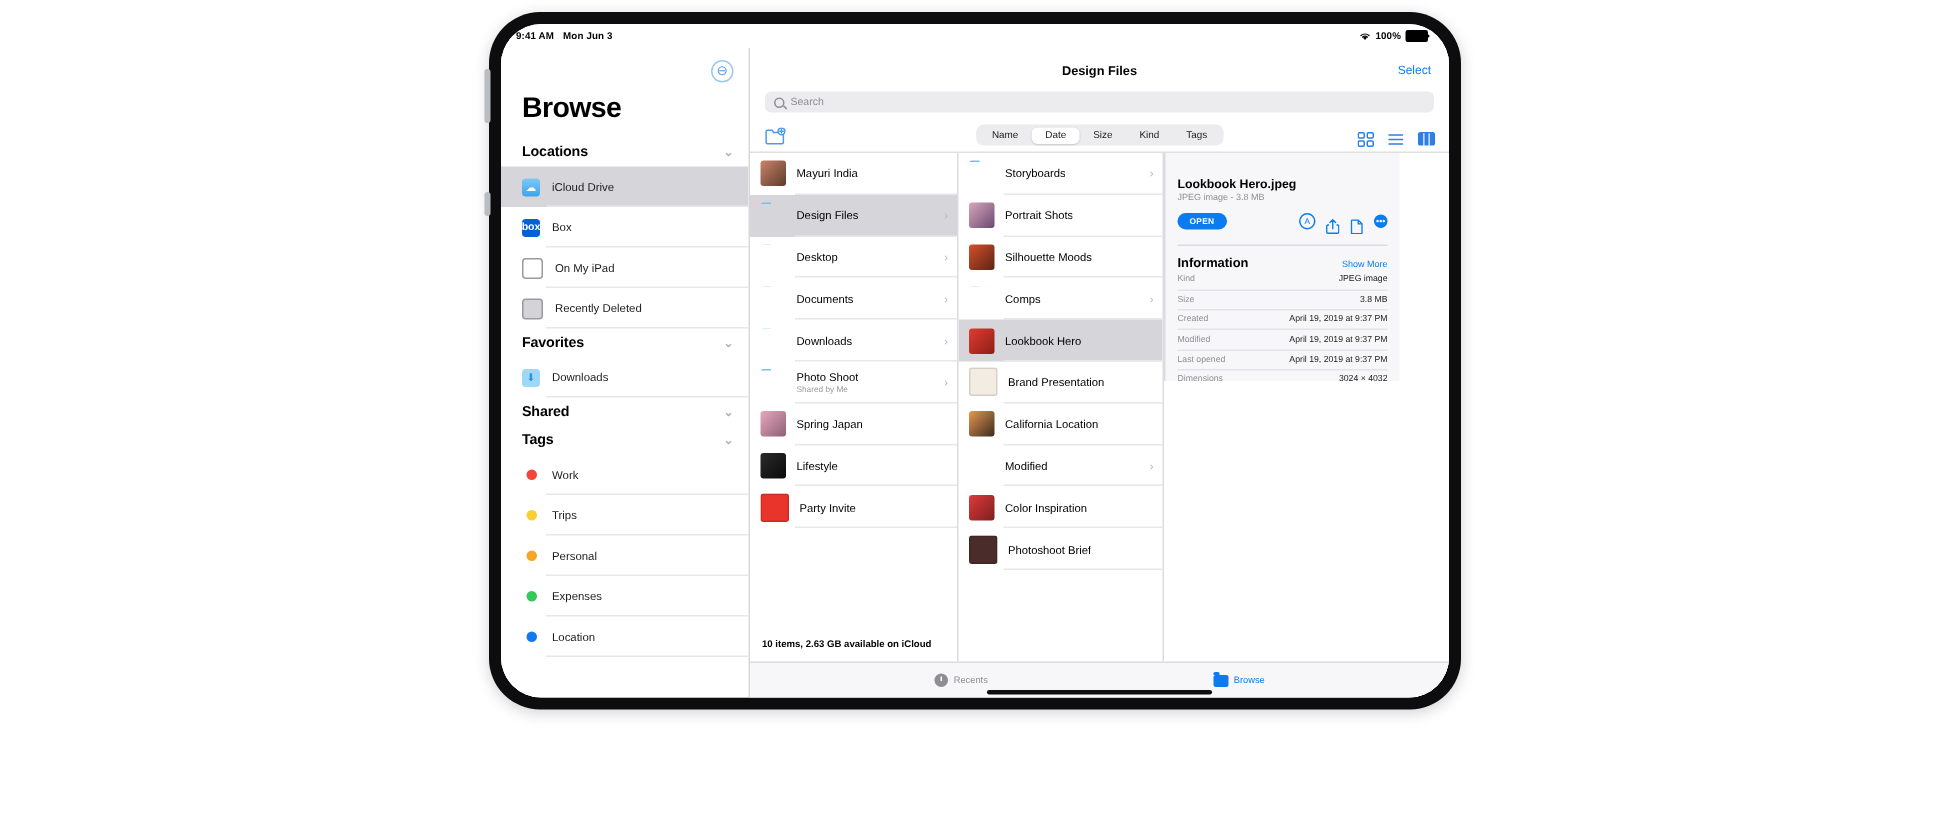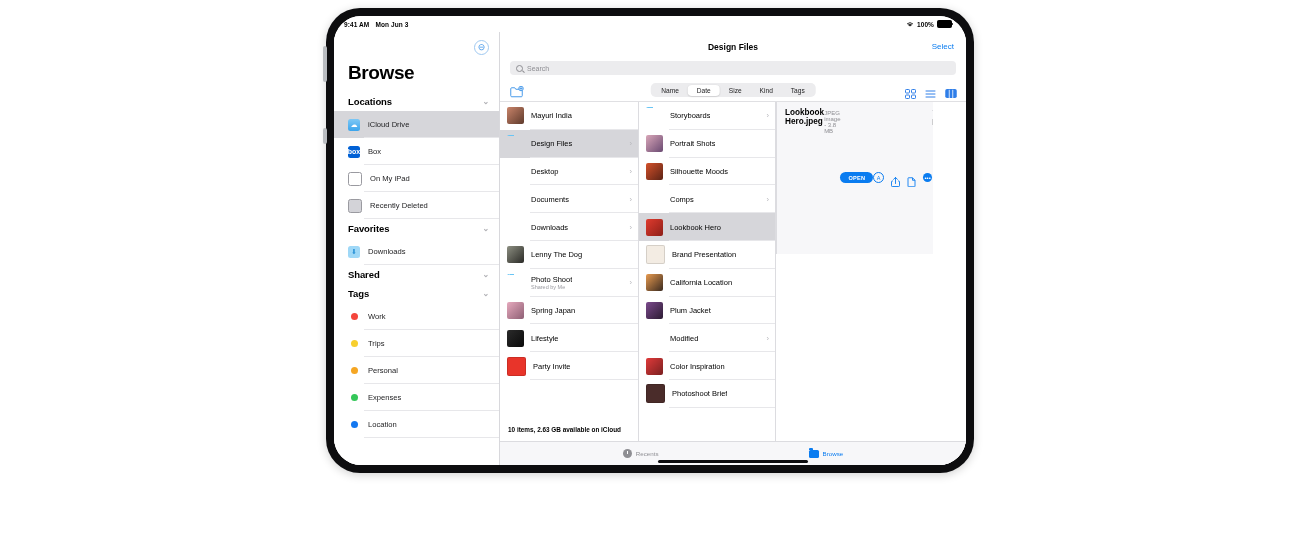--- a/index.html
+++ b/index.html
@@ -339,21 +339,21 @@
     line-height: 1;
   }
 
   
   #preview {
     width: 140px;
     flex: 0 0 140px;
     background: #f7f7f9;
     border-left: 1px solid #dcdce0;
     display: flex;
-    flex-direction: row;
+    flex-direction: column;
     padding: 6px 8px;
     min-height: 0;
     overflow: hidden;
   }
   #preview-img {
     width: 100px;
     height: 133px;
     margin: 2px auto 8px auto;
     border-radius: 2px;
     overflow: hidden;
@@ -658,27 +658,20 @@
                   </div>
                   <div class="file-row">
                     <span class="thumb folder"><span class="fold"><span class="glyph">⬇</span></span></span>
                     <span style="min-width: 0px;">
                       <div class="fname">Downloads</div>
                     </span>
                     <span class="disc">›</span>
                     <span class="rsep"></span>
                   </div>
                   <div class="file-row">
-                    <span class="thumb" style="background: linear-gradient(135deg, rgb(141, 143, 130), rgb(42, 42, 38));"></span>
-                    <span style="min-width: 0px;">
-                      <div class="fname">Lenny The Dog</div>
-                    </span>
-                    <span class="rsep"></span>
-                  </div>
-                  <div class="file-row">
                     <span class="thumb folder"><span class="fold"><span class="glyph">⋯</span></span></span>
                     <span style="min-width: 0px;">
                       <div class="fname">Photo Shoot</div>
                       <div class="sub">Shared by Me</div>
                     </span>
                     <span class="disc">›</span>
                     <span class="rsep"></span>
                   </div>
                   <div class="file-row">
                     <span class="thumb" style="background: linear-gradient(135deg, rgb(230, 169, 189), rgb(142, 95, 116));"></span>
@@ -748,27 +741,20 @@
                     <span class="thumb" style="background: rgb(243, 236, 227); border: 0.5px solid rgba(0, 0, 0, 0.12);"></span>
                     <span style="min-width: 0px;">
                       <div class="fname">Brand Presentation</div>
                     </span>
                     <span class="rsep"></span>
                   </div>
                   <div class="file-row">
                     <span class="thumb" style="background: linear-gradient(135deg, rgb(231, 154, 79), rgb(58, 42, 32));"></span>
                     <span style="min-width: 0px;">
                       <div class="fname">California Location</div>
-                    </span>
-                    <span class="rsep"></span>
-                  </div>
-                  <div class="file-row">
-                    <span class="thumb" style="background: linear-gradient(135deg, rgb(123, 74, 140), rgb(44, 27, 51));"></span>
-                    <span style="min-width: 0px;">
-                      <div class="fname">Plum Jacket</div>
                     </span>
                     <span class="rsep"></span>
                   </div>
                   <div class="file-row">
                     <span class="thumb folder"><span class="fold"><span class="glyph"></span></span></span>
                     <span style="min-width: 0px;">
                       <div class="fname">Modified</div>
                     </span>
                     <span class="disc">›</span>
                     <span class="rsep"></span>

